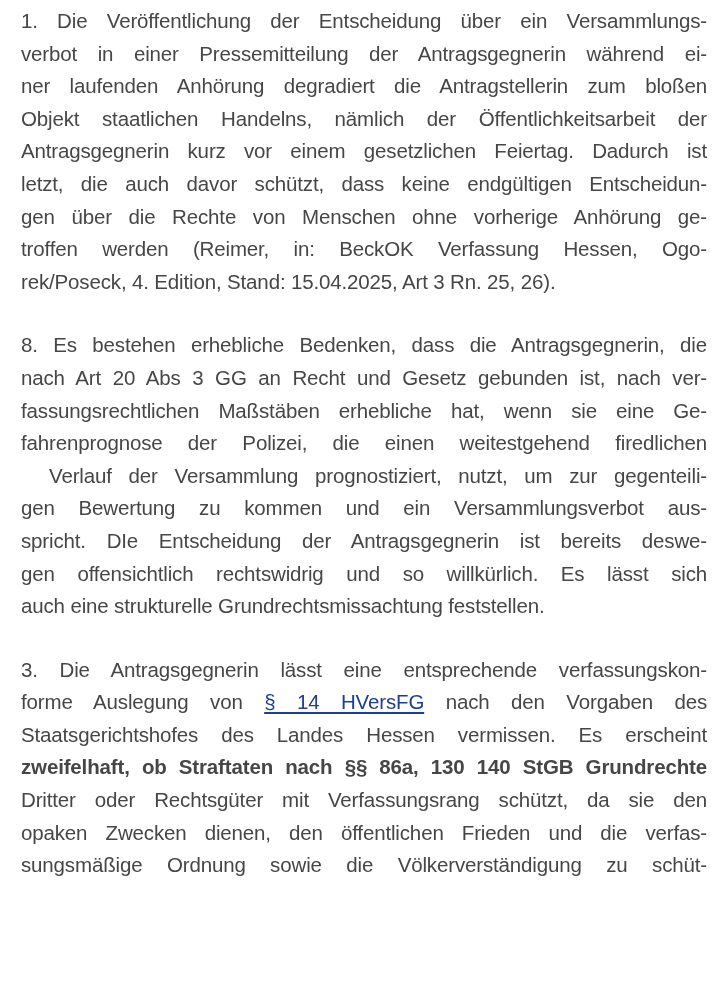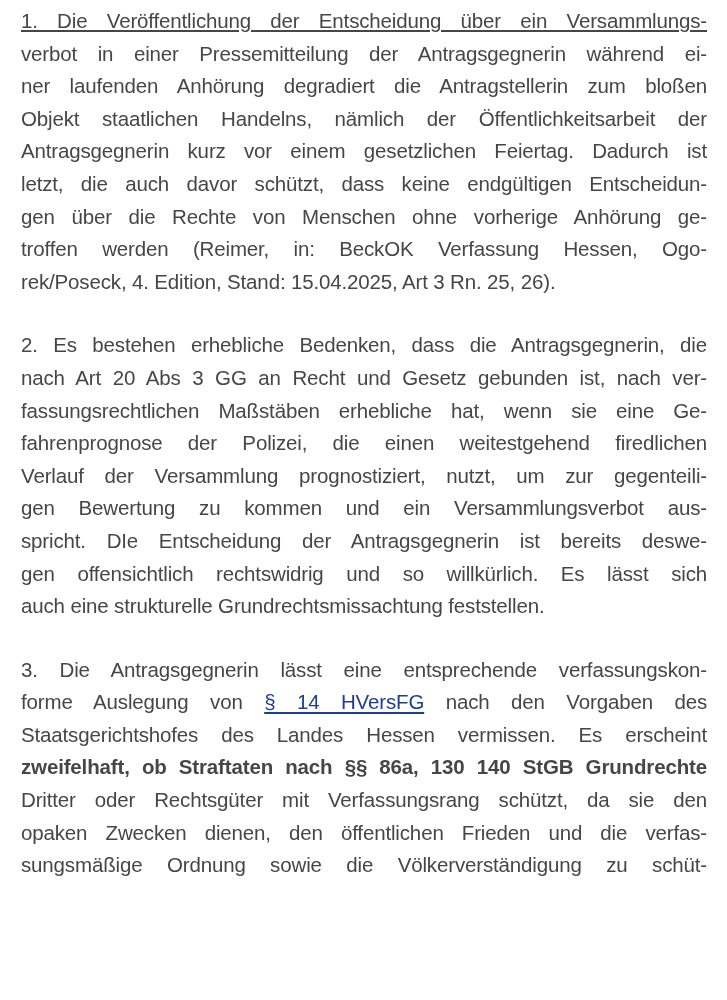--- a/index.html
+++ b/index.html
@@ -45,21 +45,21 @@
       text-underline-offset: 3px;
       text-decoration-thickness: 1.5px;
     }
   </style>
 </head>
 <body>
 
 <div class="doc" id="doc">
     <div class="para">
       <span class="line">
-        <span class="line-inner" style="text-align: justify; text-align-last: justify; text-decoration: underline;"><span>1. Die Veröffentlichung der Entscheidung über ein Versammlungs-</span></span>
+        <span class="line-inner" style="text-align: justify; text-align-last: justify;"><span>1. Die Veröffentlichung der Entscheidung über ein Versammlungs-</span></span>
       </span>
       <span class="line">
         <span class="line-inner" style="text-align: justify; text-align-last: justify;"><span>verbot in einer Pressemitteilung der Antragsgegnerin während ei-</span></span>
       </span>
       <span class="line">
         <span class="line-inner" style="text-align: justify; text-align-last: justify;"><span>ner laufenden Anhörung degradiert die Antragstellerin zum bloßen</span></span>
       </span>
       <span class="line">
         <span class="line-inner" style="text-align: justify; text-align-last: justify;"><span>Objekt staatlichen Handelns, nämlich der Öffentlichkeitsarbeit der</span></span>
       </span>
@@ -74,33 +74,33 @@
       </span>
       <span class="line">
         <span class="line-inner" style="text-align: justify; text-align-last: justify;"><span>troffen werden (Reimer, in: BeckOK Verfassung Hessen, Ogo-</span></span>
       </span>
       <span class="line last">
         <span class="line-inner" style="text-align: justify; text-align-last: left;"><span>rek/Poseck, 4. Edition, Stand: 15.04.2025, Art 3 Rn. 25, 26).</span></span>
       </span>
     </div>
     <div class="para">
       <span class="line">
-        <span class="line-inner" style="text-align: justify; text-align-last: justify;"><span>2. Es bestehen erhebliche Bedenken, dass die Antragsgegnerin, die</span></span>
+        <span class="line-inner" style="text-align: justify; text-align-last: justify;"><span>8. Es bestehen erhebliche Bedenken, dass die Antragsgegnerin, die</span></span>
       </span>
       <span class="line">
         <span class="line-inner" style="text-align: justify; text-align-last: justify;"><span>nach Art 20 Abs 3 GG an Recht und Gesetz gebunden ist, nach ver-</span></span>
       </span>
       <span class="line">
         <span class="line-inner" style="text-align: justify; text-align-last: justify;"><span>fassungsrechtlichen Maßstäben erhebliche hat, wenn sie eine Ge-</span></span>
       </span>
       <span class="line">
         <span class="line-inner" style="text-align: justify; text-align-last: justify;"><span>fahrenprognose der Polizei, die einen weitestgehend firedlichen</span></span>
       </span>
       <span class="line">
-        <span class="line-inner" style="text-align: justify; text-align-last: justify;"><span>Verlauf der Versammlung prognostiziert, nutzt, um zur gegenteili-</span></span>
+        <span class="line-inner" style="text-align: justify; text-align-last: justify; margin-left: 28px;"><span>Verlauf der Versammlung prognostiziert, nutzt, um zur gegenteili-</span></span>
       </span>
       <span class="line">
         <span class="line-inner" style="text-align: justify; text-align-last: justify;"><span>gen Bewertung zu kommen und ein Versammlungsverbot aus-</span></span>
       </span>
       <span class="line">
         <span class="line-inner" style="text-align: justify; text-align-last: justify;"><span>spricht. DIe Entscheidung der Antragsgegnerin ist bereits deswe-</span></span>
       </span>
       <span class="line">
         <span class="line-inner" style="text-align: justify; text-align-last: justify;"><span>gen offensichtlich rechtswidrig und so willkürlich. Es lässt sich</span></span>
       </span>

